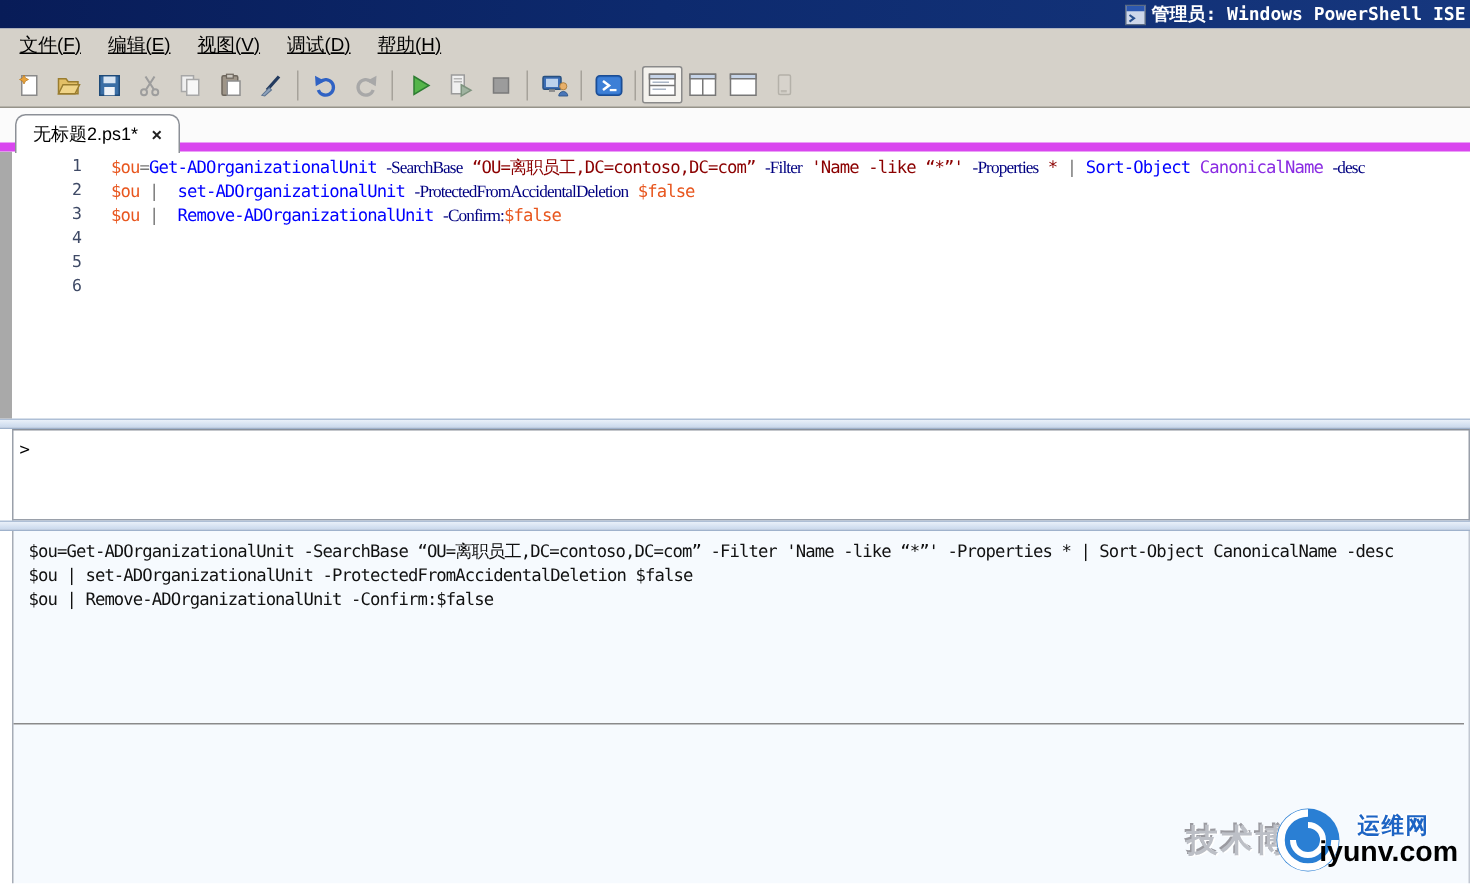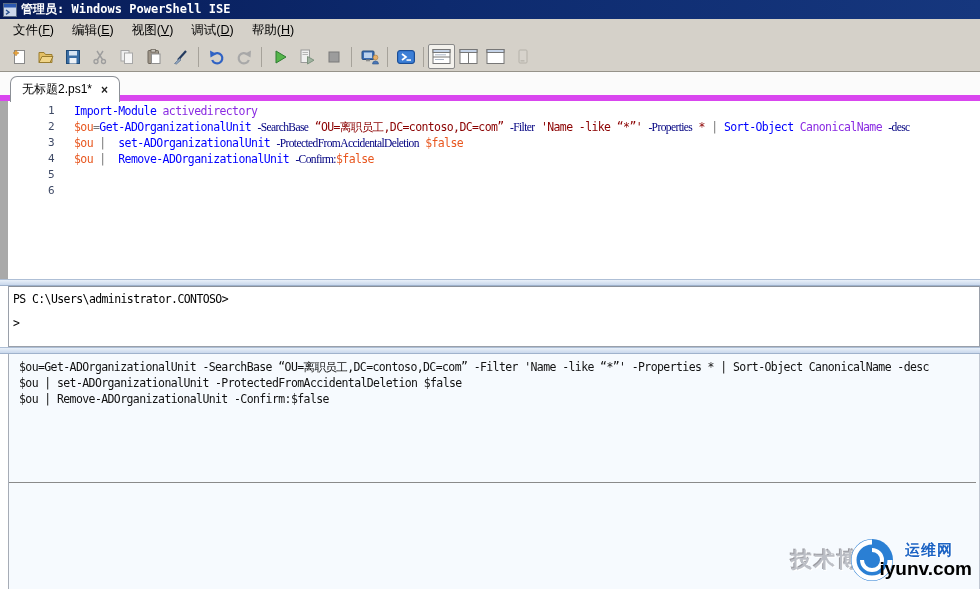--- a/index.html
+++ b/index.html
@@ -2,26 +2,26 @@
 <html style="--c-cmdlet: #0000ff; --c-argument: #8a2be2; --c-parameter: #000080; --c-string: #8b0000; --c-variable: #e8571f; --c-operator: #777777; --c-plain: #000000; --c-titlebar: #0d2a6e; --c-run_green: #47a83c; --c-watermark_blue: #155bd0;"><head>
 <meta charset="utf-8">
 <style>
   * { box-sizing: border-box; margin: 0; padding: 0; }
   html,body { width:980px; height:589px; overflow:hidden; }
   body { font-family:"Liberation Sans", sans-serif; background:#fff; position:relative; }
 
   
   .titlebar{
     height:19px; background:linear-gradient(90deg,#081c58 0%,#0d2a6e 45%,#16377e 100%);
-    display:flex; align-items:center; padding:0 3px; gap:4px;
+    display:flex; align-items:center; padding:0 3px; gap:4px;justify-content:flex-end;
   }
   .title-text{ color:#fff; font:bold 12px "DejaVu Sans Mono", monospace; white-space:nowrap; letter-spacing:0; }
 
   
-  .menubar{ height:23px; background:#d5d1c9; display:flex; align-items:center; padding:0 4px; }
+  .menubar{ height:23px; background:#d5d1c9; display:flex; align-items:center; padding:0 4px;text-decoration:underline; }
   .menu-item{ font-size:12.5px; color:#000; padding:3px 9px; cursor:default; }
   .menu-item u{ text-decoration:underline; }
 
   
   .toolbar{ height:30px; background:#d5d1c9; border-bottom:1px solid #96938a;
     display:flex; align-items:center; padding:0 5px; }
   .tb-btn{ width:27px; height:25px; display:flex; align-items:center; justify-content:center; border:1px solid transparent; border-radius:2px; }
   .tb-btn.selected{ border:1px solid #8a8a8a; background:#f4f2ed; }
   .tb-sep{ width:1px; height:20px; background:#a6a29a; margin:0 4px; flex:none; }
 
@@ -239,33 +239,31 @@
   <div class="gutter-strip"></div>
   <div class="line-numbers">
       <div class="ln">1</div>
       <div class="ln">2</div>
       <div class="ln">3</div>
       <div class="ln">4</div>
       <div class="ln">5</div>
       <div class="ln">6</div>
     </div>
   <div class="code-lines">
-      <div class="code-line"><span class="tk-cmdlet">Import-Module</span><span class="tk-plain"> </span><span class="tk-argument">activedirectory</span></div>
       <div class="code-line"><span class="tk-variable">$ou</span><span class="tk-operator">=</span><span class="tk-cmdlet">Get-ADOrganizationalUnit</span><span class="tk-plain"> </span><span class="tk-parameter">-SearchBase</span><span class="tk-plain"> </span><span class="tk-string">“OU=离职员工,DC=contoso,DC=com”</span><span class="tk-plain"> </span><span class="tk-parameter">-Filter</span><span class="tk-plain"> </span><span class="tk-string">'Name -like “*”'</span><span class="tk-plain"> </span><span class="tk-parameter">-Properties</span><span class="tk-plain"> </span><span class="tk-string">*</span><span class="tk-plain"> </span><span class="tk-operator">|</span><span class="tk-plain"> </span><span class="tk-cmdlet">Sort-Object</span><span class="tk-plain"> </span><span class="tk-argument">CanonicalName</span><span class="tk-plain"> </span><span class="tk-parameter">-desc</span></div>
       <div class="code-line"><span class="tk-variable">$ou</span><span class="tk-plain"> </span><span class="tk-operator">|</span><span class="tk-plain">  </span><span class="tk-cmdlet">set-ADOrganizationalUnit</span><span class="tk-plain"> </span><span class="tk-parameter">-ProtectedFromAccidentalDeletion</span><span class="tk-plain"> </span><span class="tk-variable">$false</span></div>
       <div class="code-line"><span class="tk-variable">$ou</span><span class="tk-plain"> </span><span class="tk-operator">|</span><span class="tk-plain">  </span><span class="tk-cmdlet">Remove-ADOrganizationalUnit</span><span class="tk-plain"> </span><span class="tk-parameter">-Confirm:</span><span class="tk-variable">$false</span></div>
       <div class="code-line"></div>
       <div class="code-line"></div>
     </div>
 </div>
 
 <div class="splitter"></div>
 
 <div class="console">
-    <div class="mono-line">PS C:\Users\administrator.CONTOSO&gt;</div>
     <div class="mono-line">&gt;</div>
   </div>
 
 <div class="splitter"></div>
 
 <div class="output">
   <div>
       <div class="mono-line">$ou=Get-ADOrganizationalUnit -SearchBase “OU=离职员工,DC=contoso,DC=com” -Filter 'Name -like “*”' -Properties * | Sort-Object CanonicalName -desc</div>
       <div class="mono-line">$ou | set-ADOrganizationalUnit -ProtectedFromAccidentalDeletion $false</div>
       <div class="mono-line">$ou | Remove-ADOrganizationalUnit -Confirm:$false</div>

